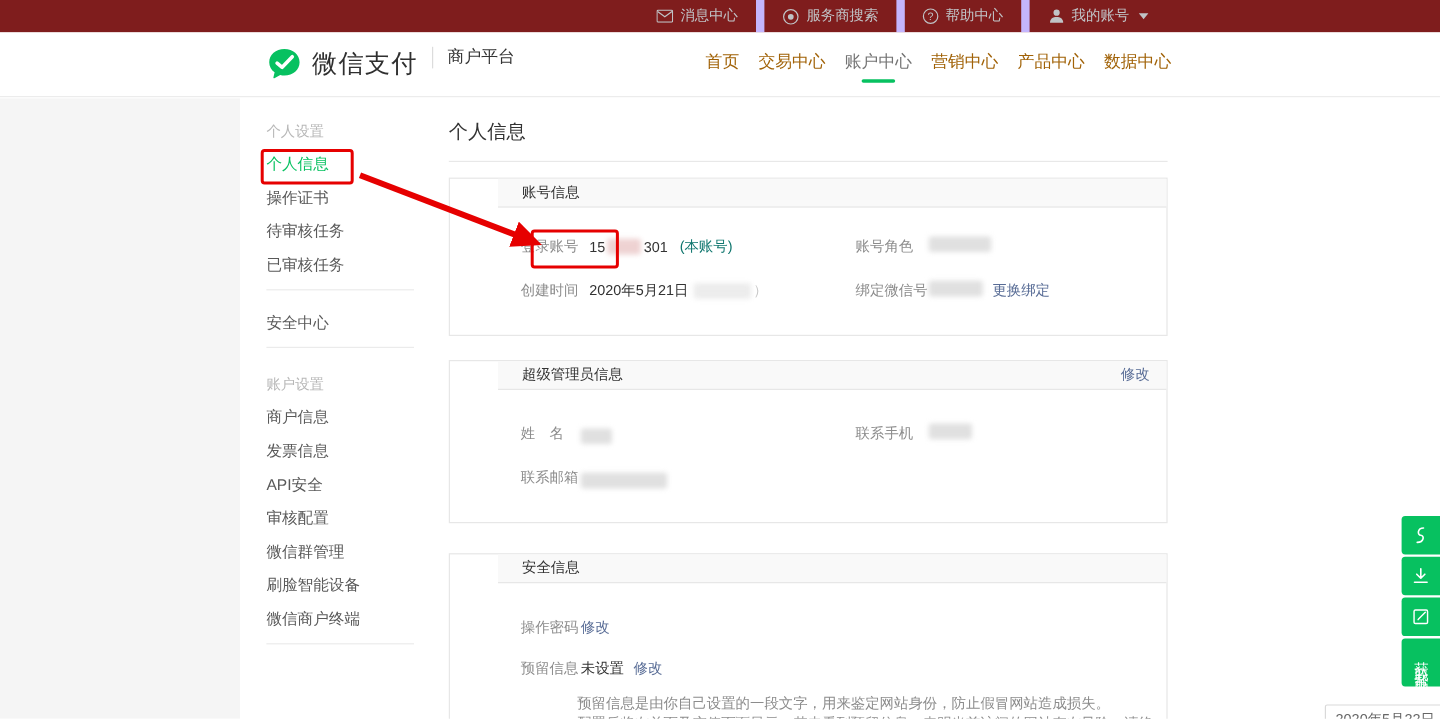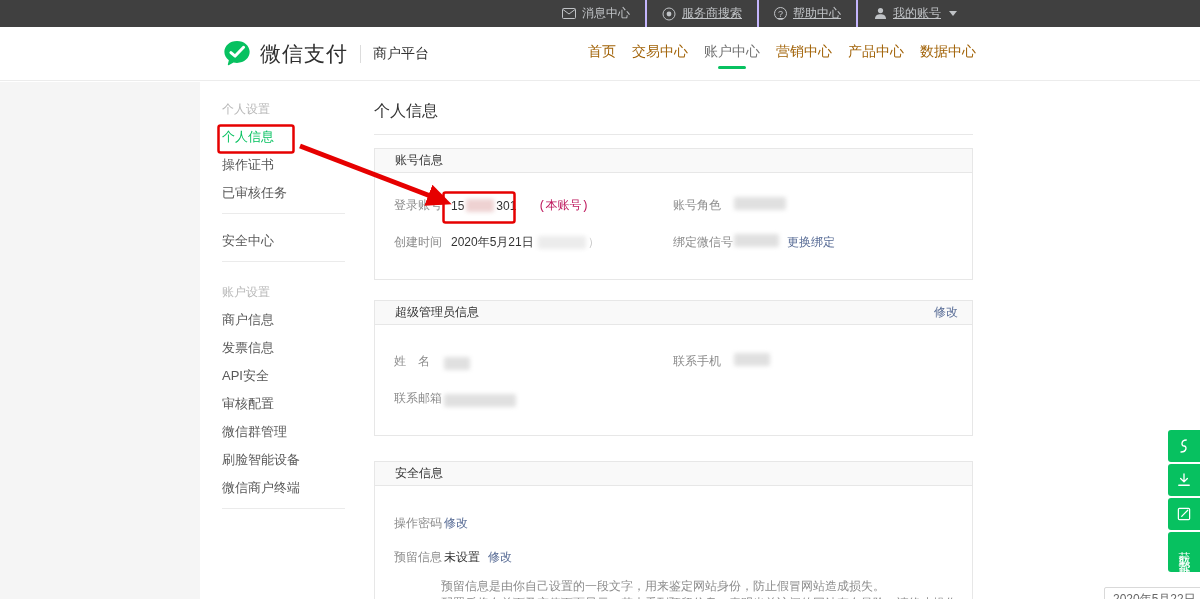--- a/index.html
+++ b/index.html
@@ -4,41 +4,41 @@
 <style>
   * { margin: 0; padding: 0; box-sizing: border-box; }
   html, body { width: 1200px; height: 599px; overflow: hidden; }
   body {
     font-family: "Liberation Sans", "DejaVu Sans", sans-serif;
     background: #fff; position: relative; font-size: 12px; color: #333;
   }
 
   
   .topbar {
-    height: 27px; background: #404040; display: flex;
+    height: 27px; background: #7f1d1d; display: flex;
     justify-content: flex-end; align-items: stretch; padding-right: 228px;
   }
   .topbar-item {
     display: flex; align-items: center; gap: 6px; padding: 0 15px;
     color: #c0c3c6; font-size: 12px; cursor: pointer; position: relative;
   }
-  .topbar-item + .topbar-item { border-left: 2px solid #c4b5fd; text-decoration: underline; }
+  .topbar-item + .topbar-item { border-left: 7px solid #c4b5fd; }
   .tb-ico { width: 14px; height: 14px; display: inline-flex; align-items: center; justify-content: center; }
   .tb-ico svg { display: block; }
   .caret-down {
     width: 0; height: 0; border-left: 4px solid transparent; border-right: 4px solid transparent;
     border-top: 5px solid #c0c3c6; margin-left: 2px;
   }
 
   
   .header {
     height: 54px; background: #fff; border-bottom: 1px solid #ececec;
     display: flex; align-items: center; position: relative;
   }
-  .logo-wrap { display: flex; align-items: center; margin-left: 222px; }
+  .logo-wrap { display: flex; align-items: flex-start; margin-left: 222px; }
   .logo-ico { width: 30px; height: 30px; margin-right: 8px; }
   .brand-text { font-size: 21px; color: #2f2f2f; letter-spacing: 1px; }
   .brand-sep { width: 1px; height: 18px; background: #dcdcdc; margin: 0 12px; }
   .portal-text { font-size: 14px; color: #333; }
   .nav { position: absolute; right: 224px; display: flex; gap: 16px; }
   .nav-item { font-size: 14px; color: #a16207; cursor: pointer; text-align: center; padding: 4px 0 0; }
   .nav-item.active { color: #737373; }
   .nav-item.active::after {
     content: ""; display: block; width: 28px; height: 3px; border-radius: 2px;
     background: #07c160; margin: 5px auto 0;
@@ -54,21 +54,21 @@
   .sb-item { font-size: 13px; color: #595959; line-height: 28px; cursor: pointer; white-space: nowrap; }
   .sb-item.active { color: #07c160; }
   .sb-divider { border: none; border-top: 1px solid #ebebeb; margin: 6px 0 13px; }
   .sb-divider.d2 { margin: 6px 0 16px; }
 
   
   .main { position: absolute; left: 374px; top: 0; width: 599px; }
   .main-title { font-size: 16px; color: #333; margin-top: 18px; line-height: 22px; }
   .title-divider { border: none; border-top: 1px solid #e8e8e8; margin-top: 12px; }
 
-  .card { border: 1px solid #e7e7e7; background: #fff; }
+  .card { border: 1px solid #e7e7e7; background: #fff; padding-left: 40px; }
   .card1 { margin-top: 13px; }
   .card2 { margin-top: 20px; }
   .card3 { margin-top: 25px; }
   .card-header {
     height: 24px; background: #f9f9f9; border-bottom: 1px solid #e7e7e7;
     display: flex; align-items: center; justify-content: space-between;
     padding: 0 14px 0 20px; font-size: 12px; color: #333;
   }
   .card-body { padding: 14px 0 18px; }
   .info-row { display: flex; align-items: center; height: 37px; }
@@ -81,21 +81,21 @@
   .lbl-r { width: 61px; }
   .val { color: #333; font-size: 12px; display: flex; align-items: center; }
 
   .blur-block {
     display: inline-block; height: 13px; border-radius: 2px;
     background: #e0e0e0; filter: blur(2px); vertical-align: middle;
   }
   .blur-pink { background: #eed2d2; }
   .blur-light { background: #ececec; }
 
-  .tag-green { color: #be185d; margin-left: 22px; font-family: Liberation Mono, monospace; }
+  .tag-green { color: #0f766e; margin-left: 10px; }
   .link-blue { color: #576b95; cursor: pointer; text-decoration: none; }
   .paren-faint { color: #c9c9c9; margin-left: 2px; }
   .gap8 { margin-left: 8px; }
 
   .sec-desc { margin: 4px 0 0 66px; }
   .sec-desc div { font-size: 12px; color: #8c8c8c; line-height: 17px; }
 
   
   .float-stack {
     position: absolute; right: 0; top: 348px; width: 32px;
@@ -185,20 +185,21 @@
   </div>
 </div>
 
 <div class="page">
   <div class="left-strip"></div>
 
   <div class="sidebar">
     <div class="sb-header">个人设置</div>
     <div class="sb-item active">个人信息</div>
     <div class="sb-item">操作证书</div>
+    <div class="sb-item">待审核任务</div>
     <div class="sb-item">已审核任务</div>
     <hr class="sb-divider">
     <div class="sb-item">安全中心</div>
     <hr class="sb-divider d2">
     <div class="sb-header">账户设置</div>
     <div class="sb-item">商户信息</div>
     <div class="sb-item">发票信息</div>
     <div class="sb-item">API安全</div>
     <div class="sb-item">审核配置</div>
     <div class="sb-item">微信群管理</div>

